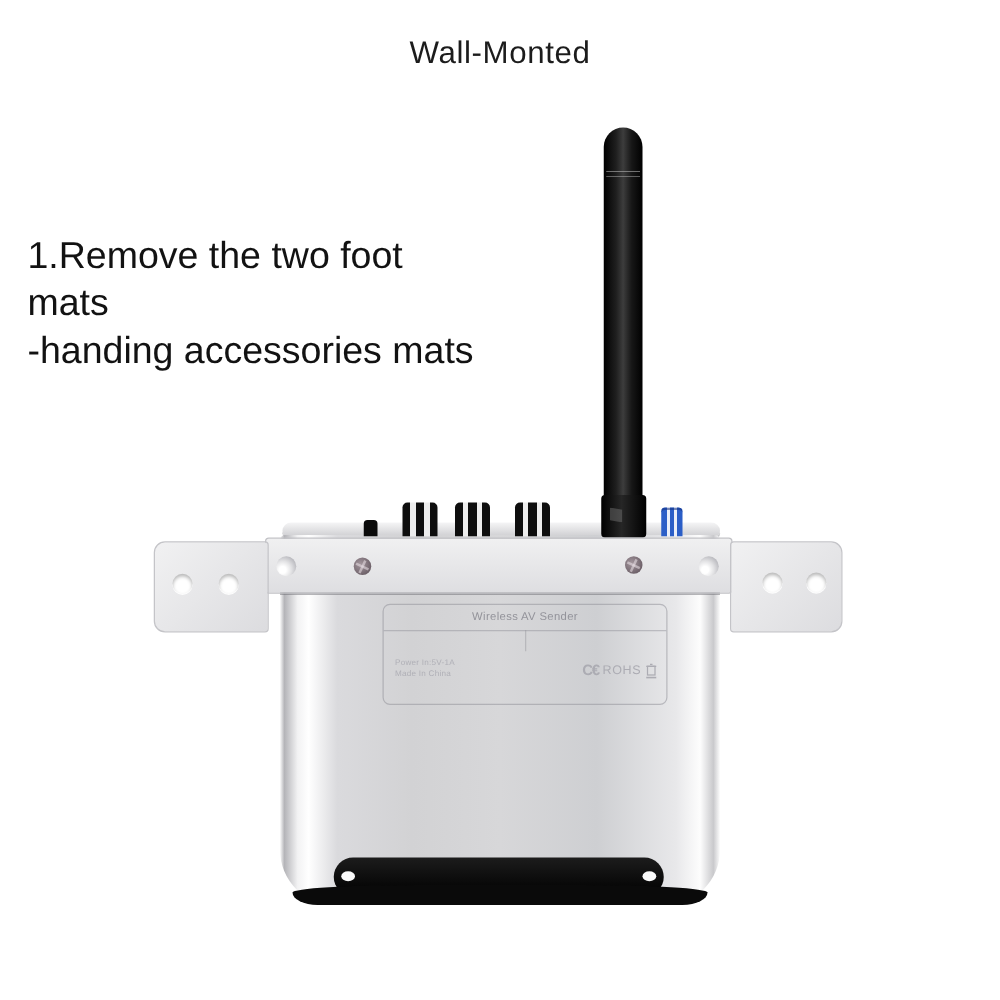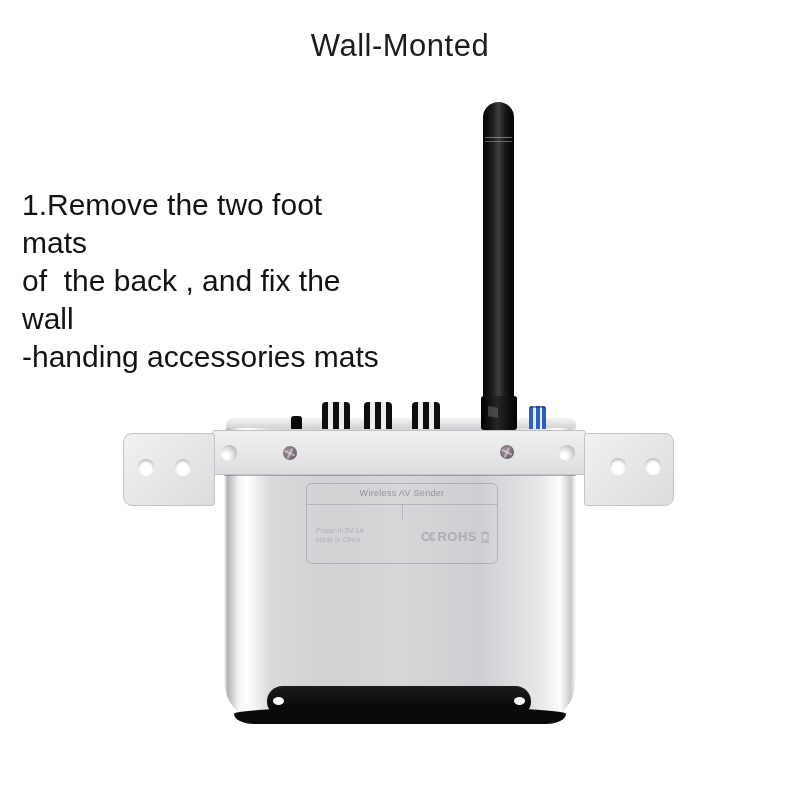--- a/index.html
+++ b/index.html
@@ -6,21 +6,21 @@
   body{
     width:800px;height:800px;position:relative;overflow:hidden;
     background:#ffffff;
     font-family:"Liberation Sans", sans-serif;
   }
   .abs{position:absolute;}
 
   
   .title{
     left:0;top:28px;width:800px;text-align:center;
-    font-size:31px;color:#1c1c1c;letter-spacing:.5px;
+    font-size:25px;color:#1c1c1c;letter-spacing:.5px;
   }
   .instructions{left:22px;top:186px;width:360px;}
   .instr-line{
     font-size:30px;line-height:38px;color:#121212;
     white-space:pre-wrap;
   }
 
   
   .antenna-rod{
     left:483px;top:102px;width:31px;height:300px;
@@ -80,38 +80,38 @@
     border-radius:4px 4px 44px 44px;
   }
   .bar-seam{
     position:absolute;left:0;top:45px;width:100%;height:3px;
     background:rgba(95,95,102,.45);
   }
 
   
   .label-panel{
     position:absolute;left:82px;top:55px;width:190px;height:79px;
-    border:1px solid rgba(148,148,155,.55);border-radius:6px;
+    border:1px solid rgba(148,148,155,.55);border-radius:6px;padding-left:36px;
   }
   .panel-title{
     position:absolute;left:0;top:4px;width:100%;text-align:center;
     font-size:9px;color:#93939a;letter-spacing:.3px;
   }
   .panel-divider{position:absolute;left:0;top:20px;width:100%;height:1px;background:rgba(148,148,155,.5);}
   .panel-vtick{position:absolute;left:50%;top:20px;width:1px;height:17px;background:rgba(148,148,155,.45);}
   .panel-power{
     position:absolute;left:9px;top:42px;
     font-size:6.5px;line-height:9px;color:#b0b0b7;letter-spacing:.2px;
   }
   .panel-certs{
     position:absolute;right:7px;top:45px;display:flex;align-items:center;gap:3px;
     color:#acacb3;
   }
   .ce-mark{font-size:12px;font-weight:bold;letter-spacing:-1px;}
-  .rohs-text{font-size:13px;font-weight:bold;letter-spacing:.5px;}
+  .rohs-text{font-size:10px;font-weight:normal;letter-spacing:.5px;}
 
   
   .foot-strip{
     position:absolute;left:43px;top:258px;width:264px;height:31px;
     background:linear-gradient(180deg,#1c1c1c,#000);
     border-radius:16px;
   }
   .foot-screw{position:absolute;top:11px;width:11px;height:8px;background:#fafafa;border-radius:50%;}
   .foot-screw.left{left:6px;} .foot-screw.right{right:6px;}
   .bottom-edge{
@@ -157,21 +157,20 @@
   .slot-a{transform:translateX(-50%) rotate(25deg);}
   .slot-b{transform:translateX(-50%) rotate(115deg);}
 </style>
 </head>
 <body>
 
 <div class="abs title">Wall-Monted</div>
 
 <div class="abs instructions">
   <div class="instr-line">1.Remove the two foot mats</div>
-  <div class="instr-line">of  the back , and fix the wall</div>
   <div class="instr-line">-handing accessories mats</div>
 </div>
 
 <div>
 
   <div class="abs top-face"></div>
 
   <div class="abs body-shell">
     <div class="bar-seam"></div>
 

